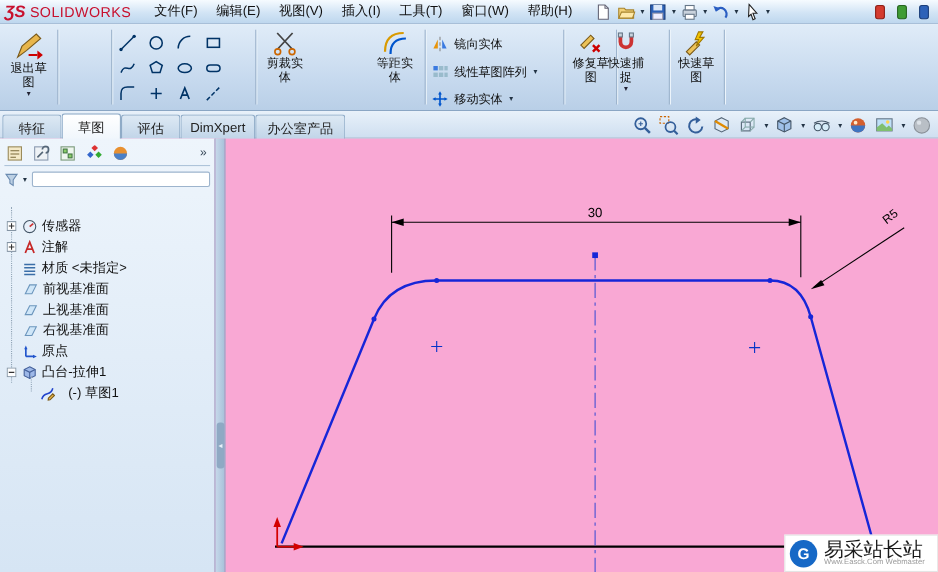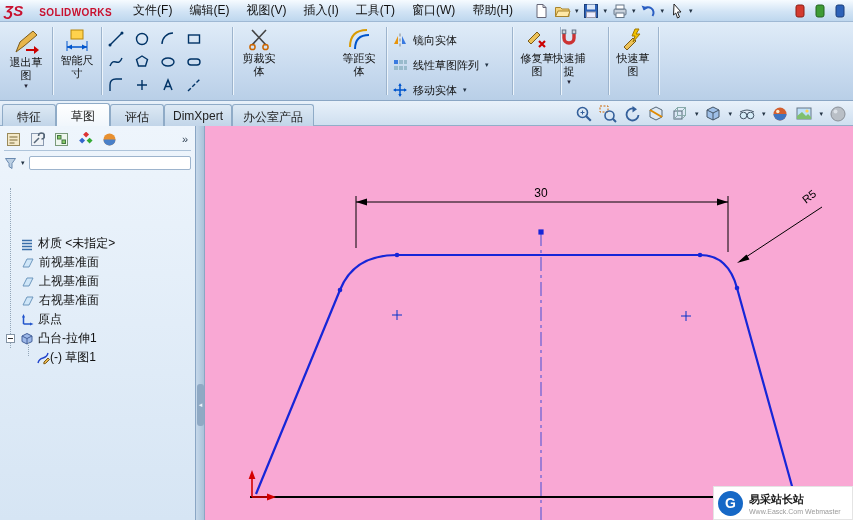--- a/index.html
+++ b/index.html
@@ -4,23 +4,23 @@
 <style>
 *{margin:0;padding:0;box-sizing:border-box}
 html,body{background:#fff}
 .app{position:relative;width:853px;height:520px;overflow:hidden;background:#fff;
      font-family:"Liberation Sans","DejaVu Sans",sans-serif;font-size:12px;color:#111}
 
 
 .menubar{position:absolute;top:0;left:0;right:0;height:22px;
   background:linear-gradient(#f6fbff,#d2e4f5 55%,#bed7ee);border-bottom:1px solid #9fb9d4;
   display:flex;align-items:center;padding:0 4px;gap:1px}
-.logo{display:flex;align-items:baseline;gap:16px;margin-right:12px;white-space:nowrap}
+.logo{display:flex;align-items:baseline;gap:4px;margin-right:12px;white-space:nowrap}
 .logo-mark{color:#c8102e;font-weight:bold;font-style:italic;font-size:15px}
-.logo-text{color:#c8102e;font-weight:bold;font-size:10px;letter-spacing:.4px}
+.logo-text{color:#c8102e;font-weight:normal;font-size:13px;letter-spacing:.4px}
 .menu-item{padding:3px 8px;white-space:nowrap;cursor:default}
 .tbgroup{display:flex;align-items:center;margin-left:10px;gap:2px}
 .tbicon{display:inline-flex;align-items:center;justify-content:center;width:19px;height:19px}
 .dsm{font-size:7px;color:#234;margin:0 1px}
 .spacer{flex:1}
 
 
 .ribbon{position:absolute;top:22px;left:0;right:0;height:79px;
   background:linear-gradient(#e0ecf8,#c6d9ee 65%,#b9cfe7);border-bottom:1px solid #8aa6c4}
 .rsep{position:absolute;top:5px;bottom:5px;width:1px;background:#9db4cd;box-shadow:1px 0 0 #ecf4fb}
@@ -45,21 +45,21 @@
 
 
 .main{position:absolute;top:126px;left:0;right:0;bottom:0;background:#f9a8d4}
 .sketch-svg{position:absolute;top:0;left:0}
 
 
 .watermark{position:absolute;right:0;bottom:0;width:140px;height:34px;background:#fff;
   border:1px solid #e4e4e4;display:flex;align-items:center;gap:6px;padding:2px 4px;z-index:5}
 .wm-logo{width:25px;height:25px;border-radius:50%;background:#1668c6;color:#fff;font-weight:bold;
   font-size:14px;display:flex;align-items:center;justify-content:center}
-.wm-title{font-size:11px;font-weight:bold;color:#1a1a1a;line-height:17px;white-space:nowrap}
+.wm-title{font-size:18px;font-weight:normal;color:#1a1a1a;line-height:17px;white-space:nowrap}
 .wm-sub{font-size:7px;color:#9a9a9a;line-height:8px;white-space:nowrap}
 
 
 .panel{position:absolute;top:126px;left:0;width:196px;bottom:0;z-index:3;
   background:linear-gradient(#eef5fc,#d6e5f4);border-right:1px solid #8aa6c4}
 .ptabs{position:absolute;top:4px;left:4px;right:4px;height:21px;display:flex;align-items:center;gap:5px;
   border-bottom:1px solid #aec4da;padding-bottom:2px}
 .ptab{display:inline-flex;align-items:center;justify-content:center;width:19px;height:18px;border-radius:2px}
 .pchev{margin-left:auto;font-size:11px;color:#345;padding:0 3px}
 .filterrow{position:absolute;top:28px;left:4px;right:4px;height:18px;display:flex;align-items:center;gap:3px}
@@ -165,29 +165,20 @@
       <svg class="bicon" width="28" height="28">
         <path d="M4 25 L8 15 L21 4 25 8 12 19Z" fill="#e8b64c" stroke="#7a5a1a"></path>
         <path d="M14 23 h8" stroke="#c00" stroke-width="2" fill="none"></path>
         <path d="M22 19 L27 23 22 27Z" fill="#c00"></path>
       </svg>
       <div class="blabel">退出草图</div>
       <div class="darr">▾</div>
     </div>
     <div class="rsep" style="left:52px"></div>
 
-    <div class="rbtn" style="left:55px;width:44px">
-      <svg class="bicon" width="26" height="26">
-        <rect x="7" y="3" width="12" height="9" fill="#ffd24d" stroke="#b8860b"></rect>
-        <path d="M3 20 H23" stroke="#05c" stroke-width="1.5"></path>
-        <path d="M3 20 L8 17.5 V22.5Z M23 20 L18 17.5 V22.5Z" fill="#05c"></path>
-        <path d="M3 14 V24 M23 14 V24" stroke="#05c"></path>
-      </svg>
-      <div class="blabel">智能尺寸</div>
-    </div>
     <div class="rsep" style="left:101px"></div>
 
     <span class="gicon" style="left:106px;top:7px">
         <svg width="16" height="16">
           <line x1="2" y1="14" x2="14" y2="2" stroke="#036" stroke-width="1.4"></line>
           <circle cx="2" cy="14" r="1.5" fill="#036"></circle>
           <circle cx="14" cy="2" r="1.5" fill="#036"></circle>
         </svg>
       </span>
     <span class="gicon" style="left:132px;top:7px">
@@ -506,21 +497,46 @@
           </svg>
       </span>
       <span class="dsm">▾</span>
       <span class="filterfield"></span>
     </div>
 
     <div class="tree">
       <div class="treeline" style="left:10px;top:14px;height:160px"></div>
 
 
-
+      <div class="trow" style="top:22px">
+        <span class="expbox" style="margin-left:6px">
+            <svg width="9" height="9">
+              <rect x="0.5" y="0.5" width="8" height="8" fill="#fff" stroke="#8494a4"></rect>
+              <path d="M2 4.5 H7 M4.5 2 V7" stroke="#333"></path>
+            </svg>
+          </span>
+        <svg style="margin-left:5px" width="14" height="14">
+            <circle cx="7" cy="7" r="5.5" fill="#e8f0fa" stroke="#456"></circle>
+            <path d="M7 7 L10.2 4.2" stroke="#c33" stroke-width="1.5"></path>
+          </svg>
+        <span class="tlabel" style="margin-left:4px">传感器</span>
+      </div>
+
+      <div class="trow" style="top:41px">
+        <span class="expbox" style="margin-left:6px">
+            <svg width="9" height="9">
+              <rect x="0.5" y="0.5" width="8" height="8" fill="#fff" stroke="#8494a4"></rect>
+              <path d="M2 4.5 H7 M4.5 2 V7" stroke="#333"></path>
+            </svg>
+          </span>
+        <svg style="margin-left:5px" width="14" height="14">
+            <path d="M3 12 L7 2 11 12 M4.8 8.5 H9.2" fill="none" stroke="#c62828" stroke-width="1.6"></path>
+          </svg>
+        <span class="tlabel" style="margin-left:4px">注解</span>
+      </div>
 
       <div class="trow" style="top:60px">
         <svg style="margin-left:20px" width="14" height="14">
             <path d="M2 3.5h10M2 6.5h10M2 9.5h10M2 12.5h10" stroke="#3a6ea8" stroke-width="1.4"></path>
           </svg>
         <span class="tlabel" style="margin-left:4px">材质 &lt;未指定&gt;</span>
       </div>
 
       <div class="trow" style="top:79px">
         <svg style="margin-left:20px" width="16" height="14">
@@ -565,21 +581,21 @@
           </svg>
         <span class="tlabel" style="margin-left:4px">凸台-拉伸1</span>
       </div>
 
       <div class="treeline" style="left:28px;top:168px;height:14px"></div>
       <div class="trow" style="top:174px">
         <svg style="margin-left:36px" width="14" height="14">
             <path d="M2 12 C4 4 10 10 12 2" fill="none" stroke="#2244cc" stroke-width="1.4"></path>
             <path d="M8 11 L12 7 13.5 8.5 9.5 12.5 7.8 12.8Z" fill="#e8b64c" stroke="#7a5a1a"></path>
           </svg>
-        <span class="tlabel" style="margin-left:0">(-) 草图1</span>
+        <span class="tlabel" style="margin-left:12px">(-) 草图1</span>
       </div>
     </div>
   </div>
 
   <div class="splitter">
     <div class="sgrip">◂</div>
   </div>
 
 </div>
 

